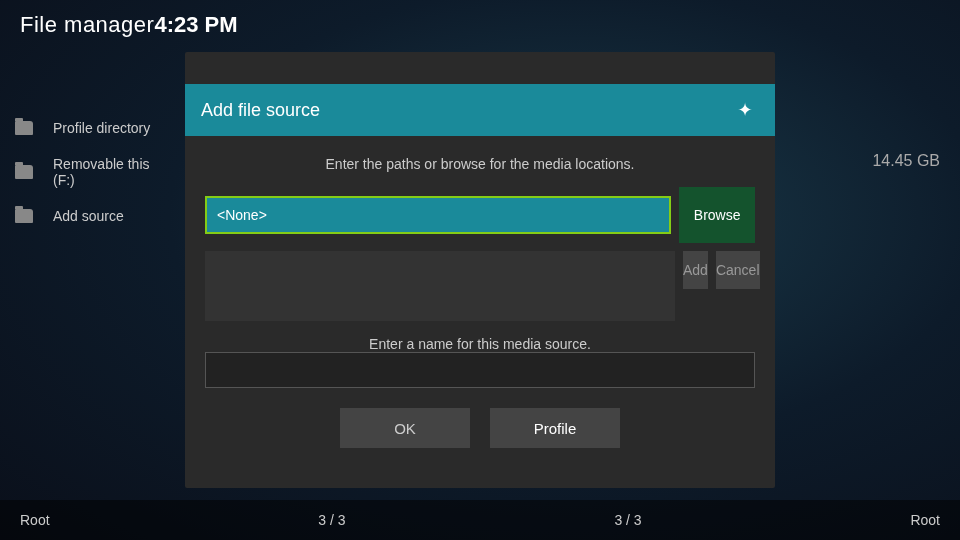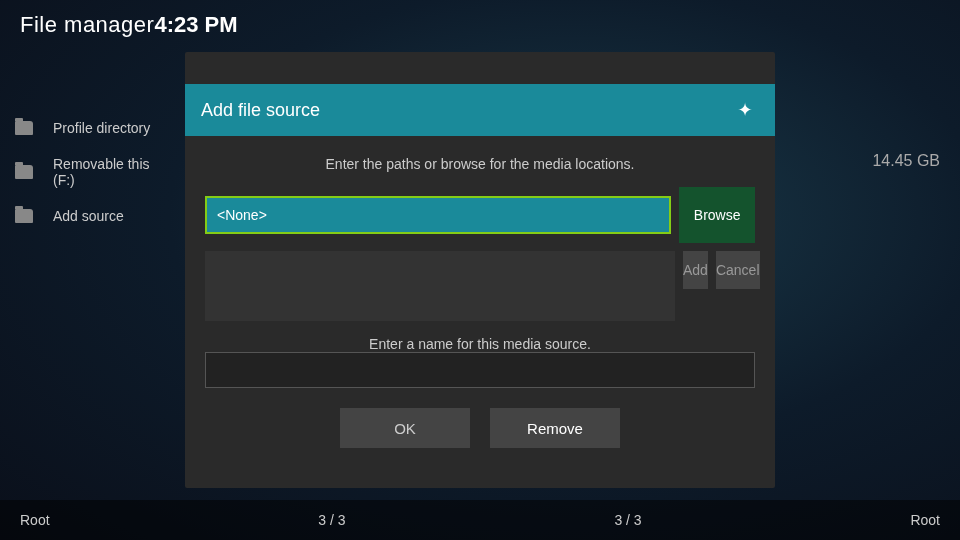--- a/index.html
+++ b/index.html
@@ -356,21 +356,21 @@
         </div>
       </div>
 
       
       <p class="name-instruction">Enter a name for this media source.</p>
       <input class="name-input" type="text" style="">
 
       
       <div class="dialog-footer">
         <button class="footer-btn">OK</button>
-        <button class="footer-btn cancel">Remove</button>
+        <button class="footer-btn cancel">Profile</button>
       </div>
     </div>
   </div>
 </div>
 
 <div class="bottom-bar">
   <span class="bottom-item">Root</span>
   <span class="bottom-item">3 / 3</span>
   <span class="bottom-item">3 / 3</span>
   <span class="bottom-item">Root</span>

